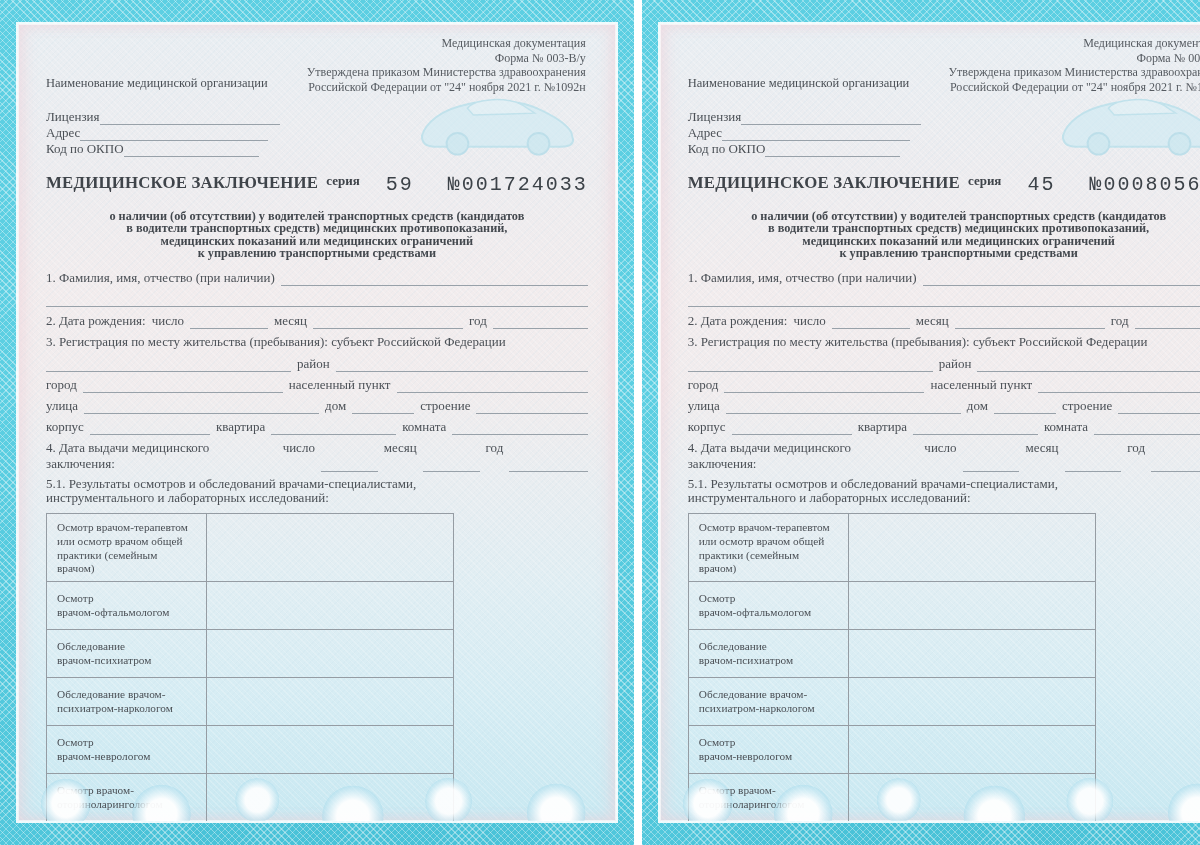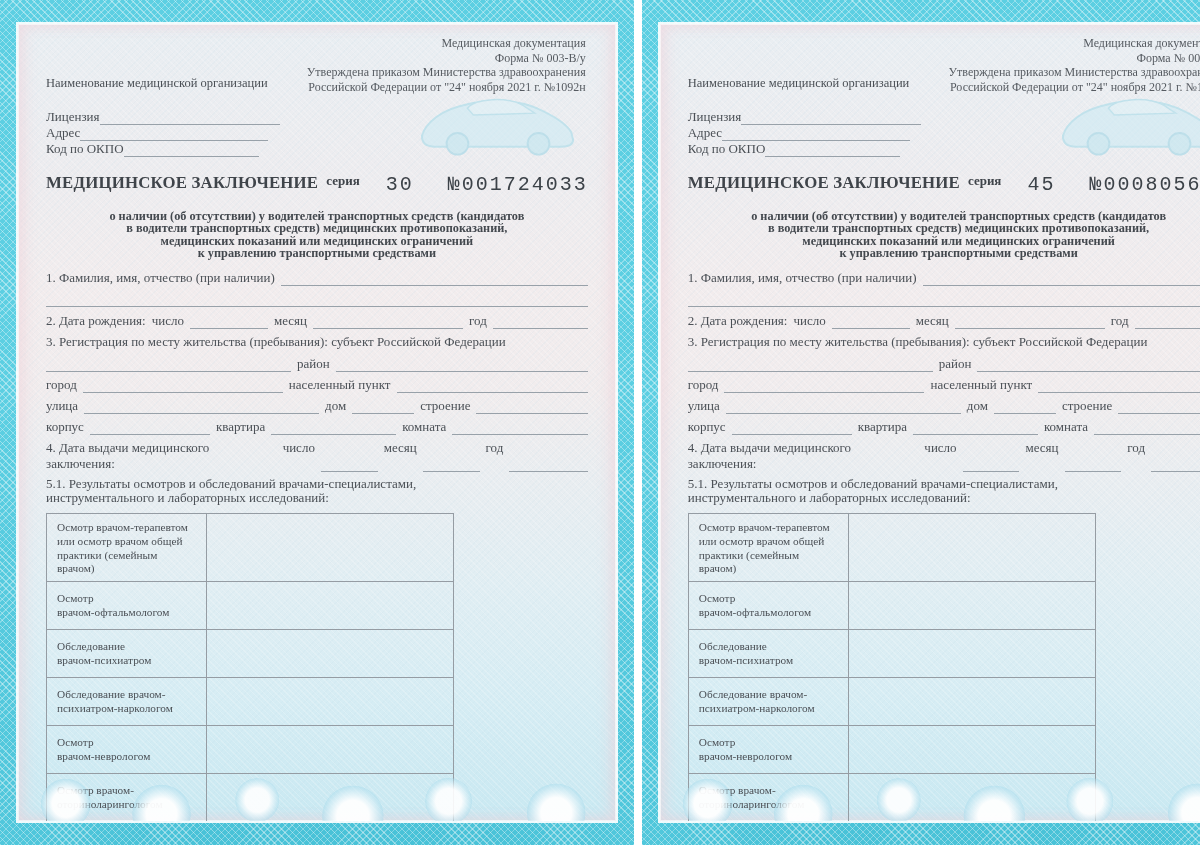--- a/index.html
+++ b/index.html
@@ -88,21 +88,21 @@
       </div>
       <svg class="car" viewBox="0 0 170 84">
         <path d="M8 54 C12 40 28 28 50 23 C74 17 104 17 124 26 C142 34 154 42 159 50 L161 58 C161 63 156 65 149 65 L21 65 C12 65 8 61 8 54 Z" fill="#cdebf4" stroke="#a6dbe9" stroke-width="2"></path>
         <path d="M54 26 C62 16 94 14 110 23 L122 31 L60 33 Z" fill="#ddf1f7" stroke="#a6dbe9" stroke-width="1.5"></path>
         <circle cx="44" cy="62" r="11" fill="#bfe6f0" stroke="#9fd6e6" stroke-width="2"></circle>
         <circle cx="126" cy="62" r="11" fill="#bfe6f0" stroke="#9fd6e6" stroke-width="2"></circle>
       </svg>
       <div class="title-row">
         <span class="cert-title">МЕДИЦИНСКОЕ ЗАКЛЮЧЕНИЕ</span>
         <span class="series-label">серия</span>
-        <span class="serial series-value">30</span>
+        <span class="serial series-value">59</span>
         <span class="serial number-value"><span>№</span><span>001724033</span></span>
       </div>
       <div class="subtitle">о наличии (об отсутствии) у водителей транспортных средств (кандидатов
 в водители транспортных средств) медицинских противопоказаний,
 медицинских показаний или медицинских ограничений
 к управлению транспортными средствами</div>
 
       <div class="frow mt10">
         <span>1. Фамилия, имя, отчество (при наличии)</span>
         <span class="bl grow sp"></span>

